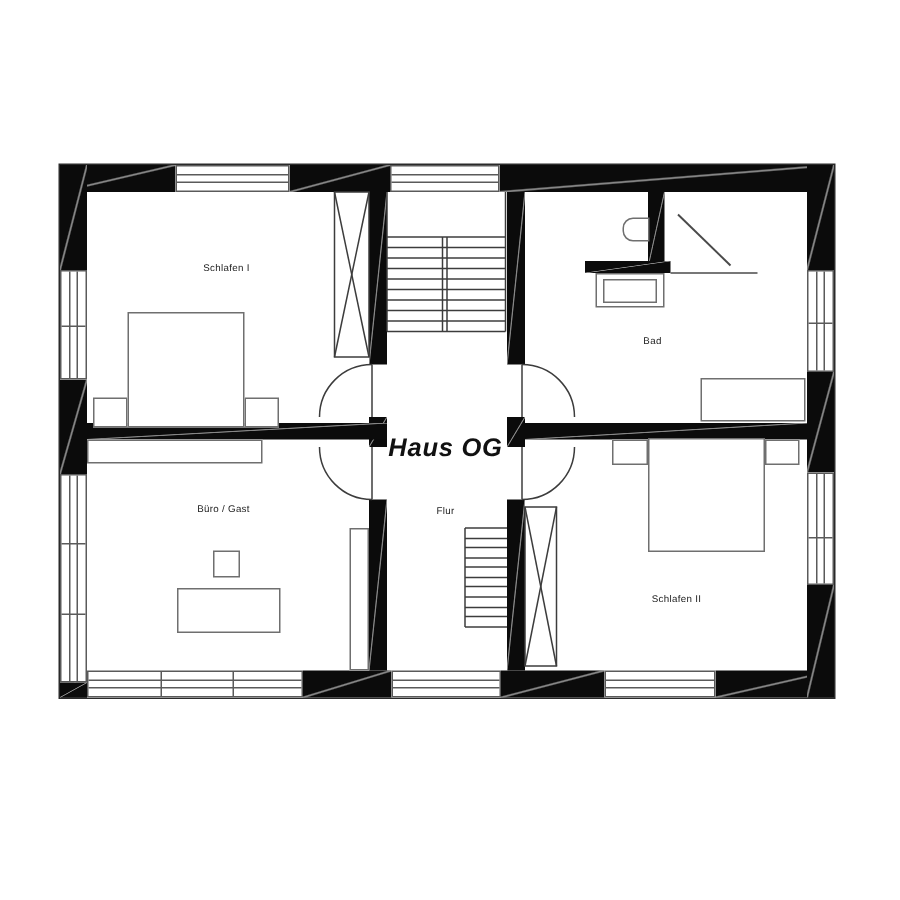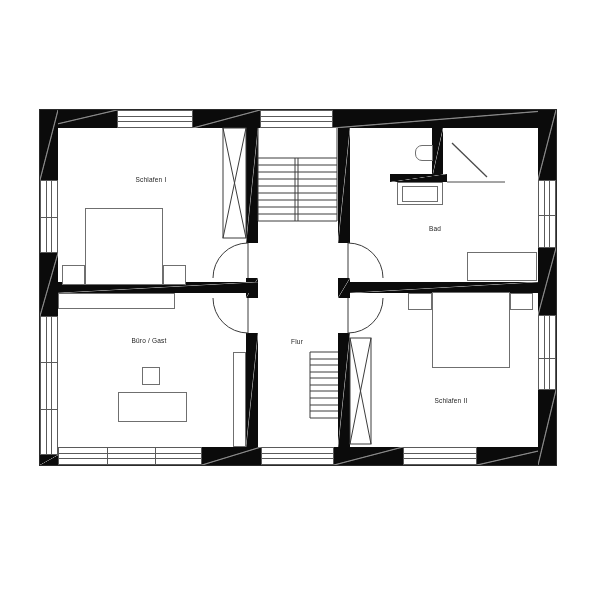--- a/index.html
+++ b/index.html
@@ -194,13 +194,14 @@
       <line x1="348" y1="298" x2="348" y2="333"></line>
       <path d="M348,333 A35,35 0 0 0 383,298"></path>
     </g>
   </svg>
 
   <div class="lbl" style="left:151px;top:179px;">Schlafen I</div>
   <div class="lbl" style="left:435px;top:228px;">Bad</div>
   <div class="lbl" style="left:149px;top:340px;">Büro / Gast</div>
   <div class="lbl" style="left:297px;top:341px;">Flur</div>
   <div class="lbl" style="left:451px;top:400px;">Schlafen II</div>
+  <div class="title" style="left:297px;top:299px;">Haus OG</div>
 </div>
 
 </body></html>

